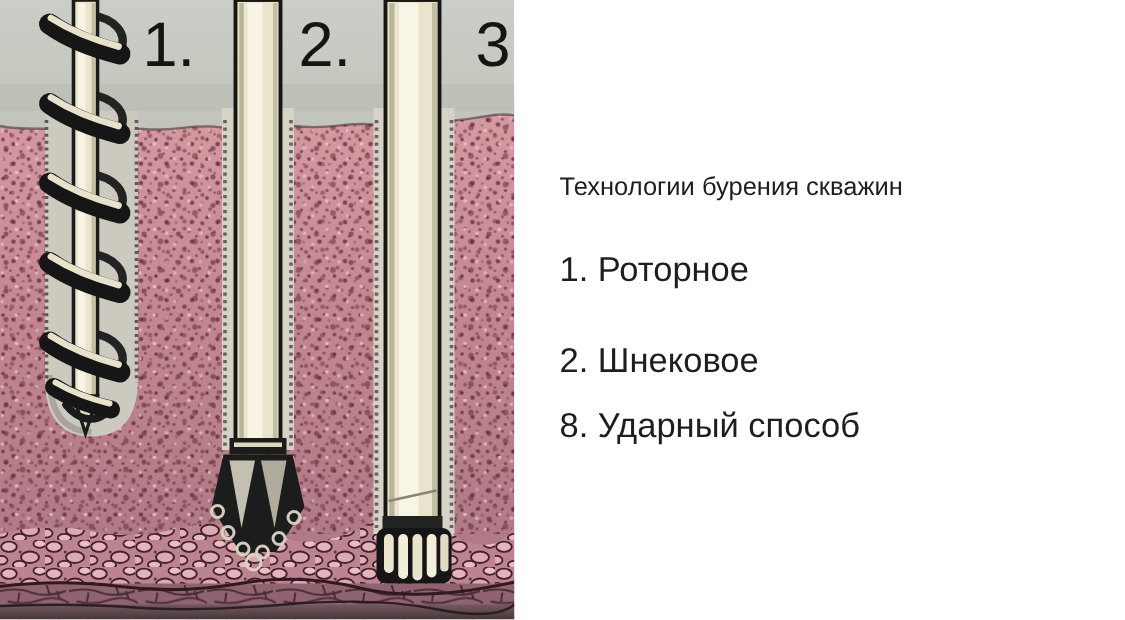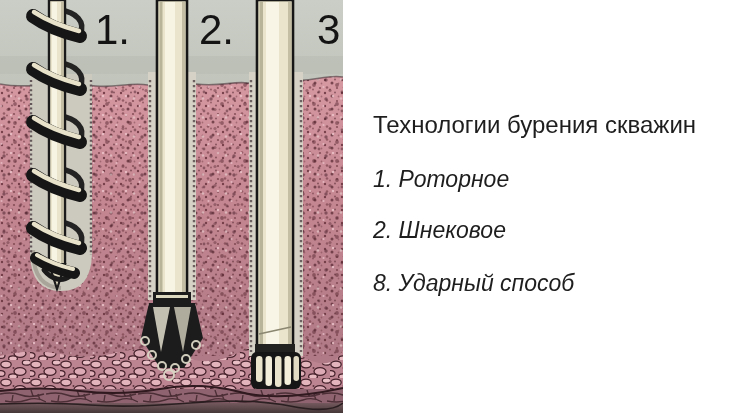--- a/index.html
+++ b/index.html
@@ -5,29 +5,29 @@
   html,body{margin:0;padding:0;}
   body{width:750px;height:413px;overflow:hidden;background:#ffffff;}
   .stage{
     position:relative;width:750px;height:413px;background:#ffffff;
     font-family:"Liberation Sans",sans-serif;
   }
   .figure-wrap{position:absolute;left:0;top:0;width:343px;height:413px;overflow:hidden;}
   .figure-wrap svg{display:block;}
   .info-panel{position:absolute;left:343px;top:0;width:407px;height:413px;background:#ffffff;}
   .info-title{
-    position:absolute;left:30px;top:111px;font-size:24px;line-height:28px;
+    position:absolute;left:30px;top:111px;font-size:17px;line-height:28px;
     color:#1e1e1e;white-space:nowrap;
   }
   .info-item{
     position:absolute;left:30px;font-size:23px;line-height:27px;
-    color:#1e1e1e;white-space:nowrap;font-style:italic;
+    color:#1e1e1e;white-space:nowrap;
   }
   .info-item.i1{top:166px;}
-  .info-item.i2{top:217px;text-align:center;}
+  .info-item.i2{top:227px;text-align:center;}
   .info-item.i3{top:270px;}
   .fig-label{
     font-family:"Liberation Sans",sans-serif;font-size:42px;fill:#141414;
   }
 </style>
 </head>
 <body>
 
 <div class="stage">
 

